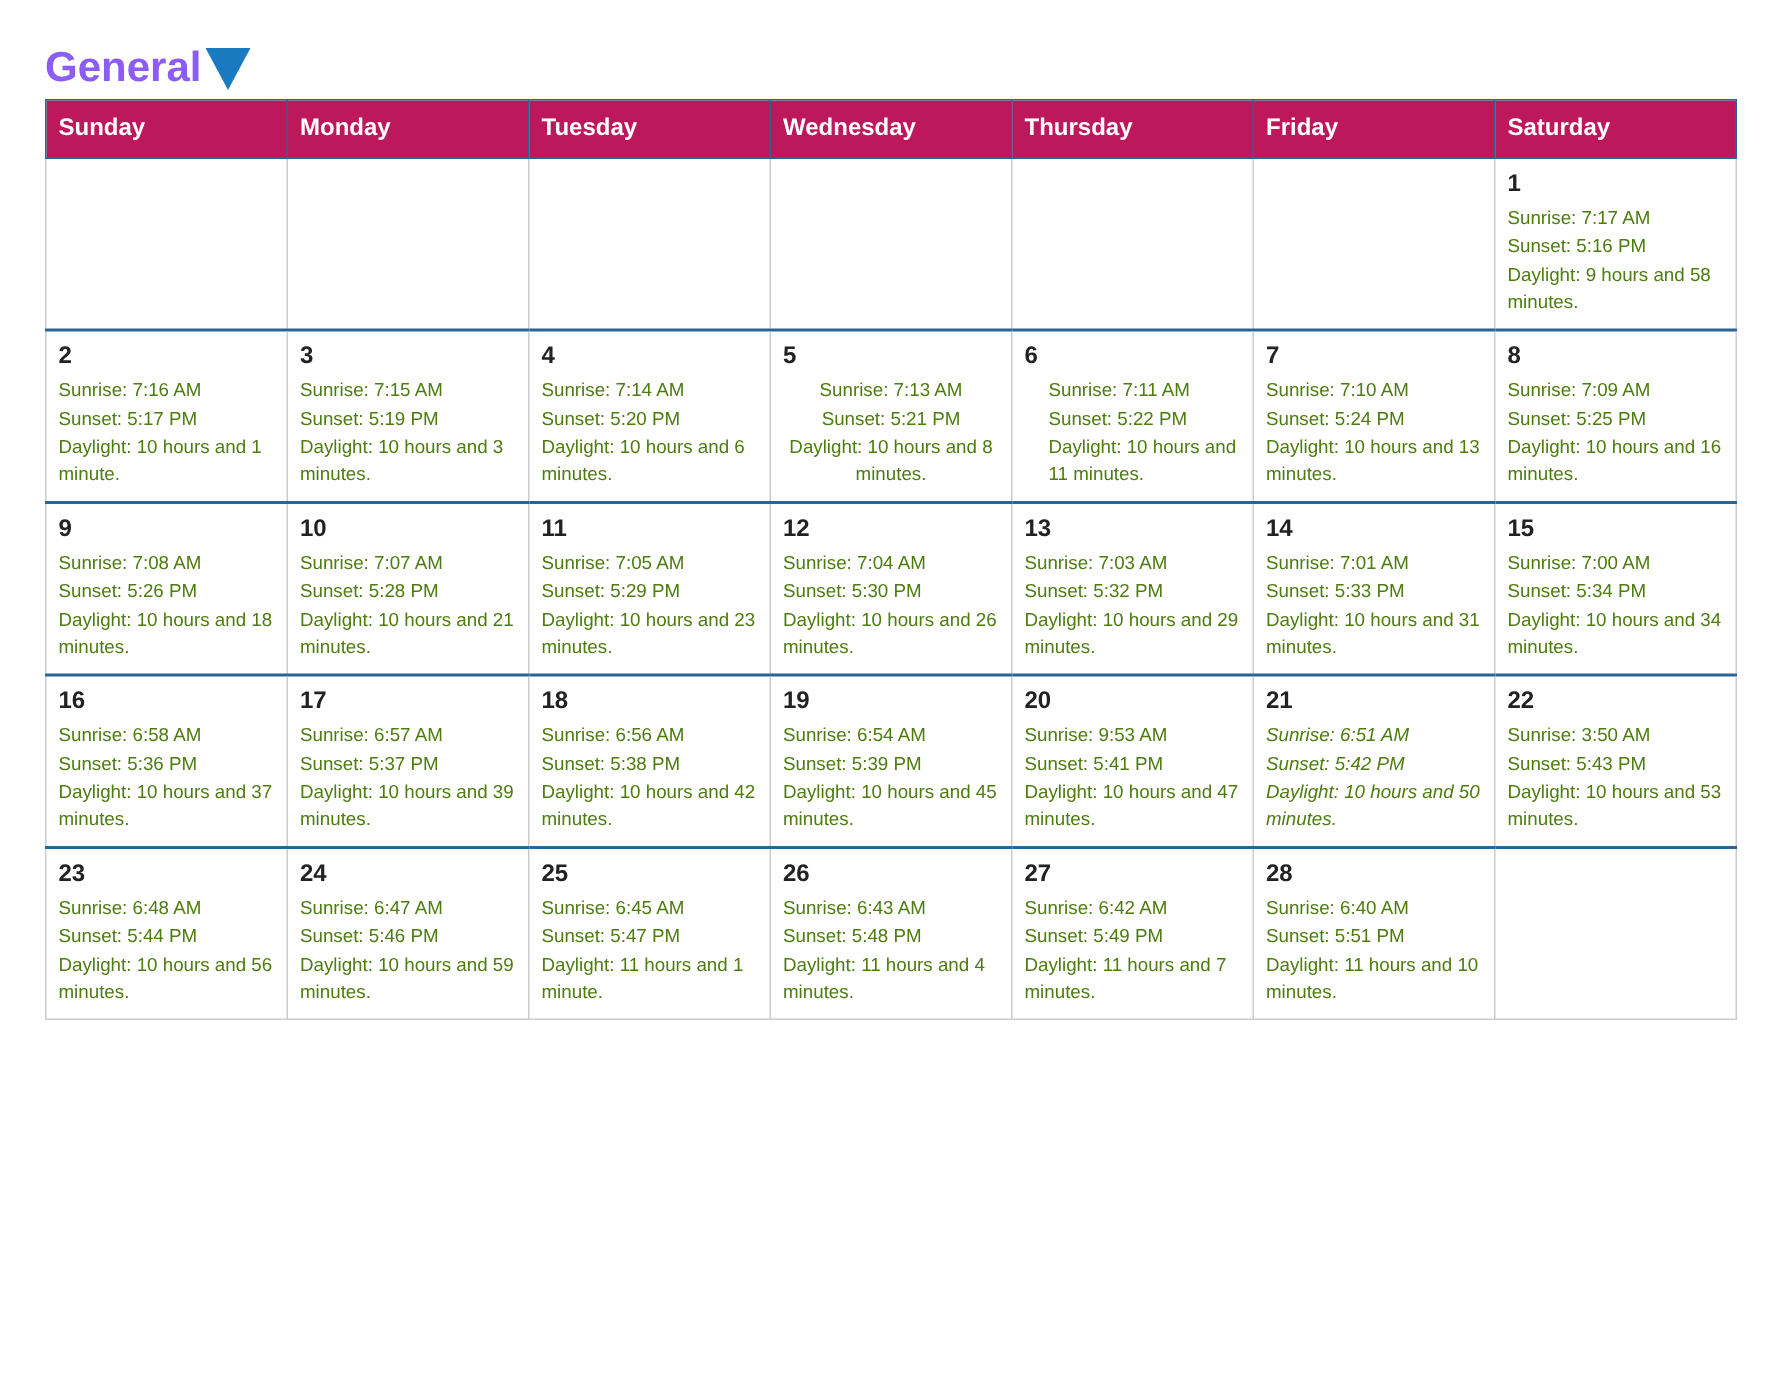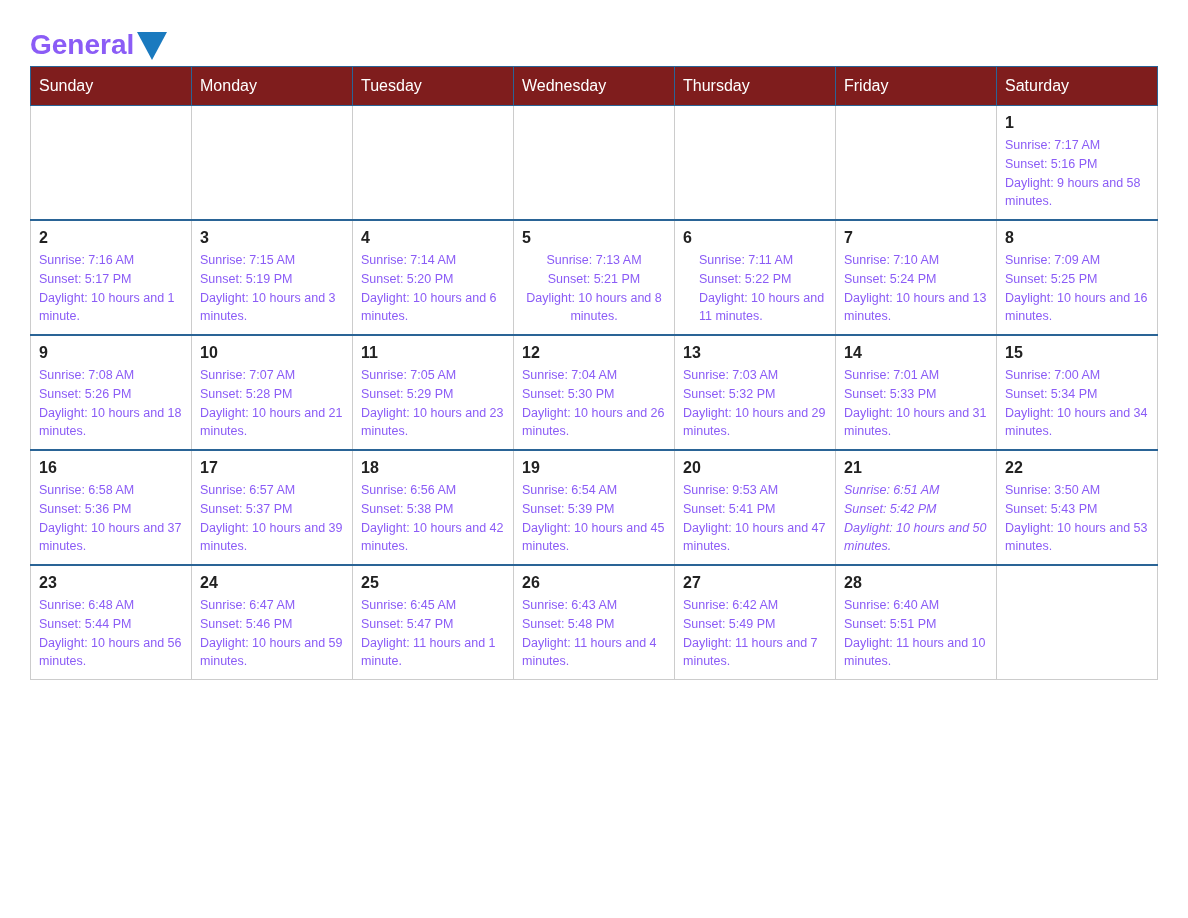--- a/index.html
+++ b/index.html
@@ -45,24 +45,24 @@
       font-size: 20px;
       color: #444;
       margin-top: 4px;
     }
     .calendar {
       width: 100%;
       border-collapse: collapse;
       margin-top: 10px;
     }
     .calendar th {
-      background-color: #7f1d1d;
+      background-color: #be185d;
       color: #fff;
       font-size: 16px;
-      font-weight: normal;
+      font-weight: bold;
       padding: 10px 8px;
       text-align: left;
       border: 1px solid #2a6496;
     }
     .calendar td {
       vertical-align: top;
       border: 1px solid #ccc;
       padding: 8px;
       width: calc(100% / 7);
       min-height: 110px;
@@ -74,21 +74,21 @@
     }
     .day-number {
       font-size: 16px;
       font-weight: bold;
       color: #222;
       margin-bottom: 4px;
       display: block;
     }
     .day-info {
       font-size: 12.5px;
-      color: #8b5cf6;
+      color: #4d7c0f;
       line-height: 1.5;
     }
     .row-border td {
       border-top: 2px solid #2a6496;
     }
   </style>
 </head>
 <body>
 
 <div class="header">

